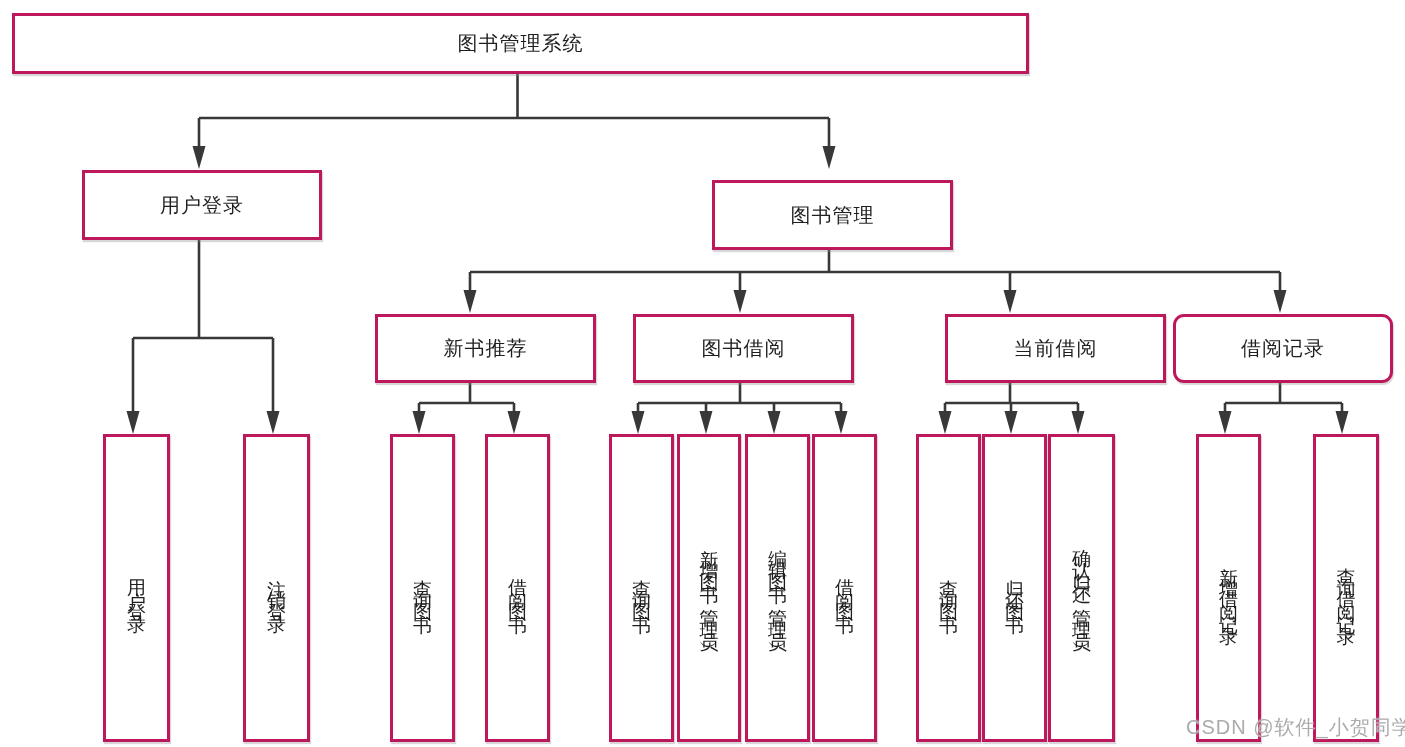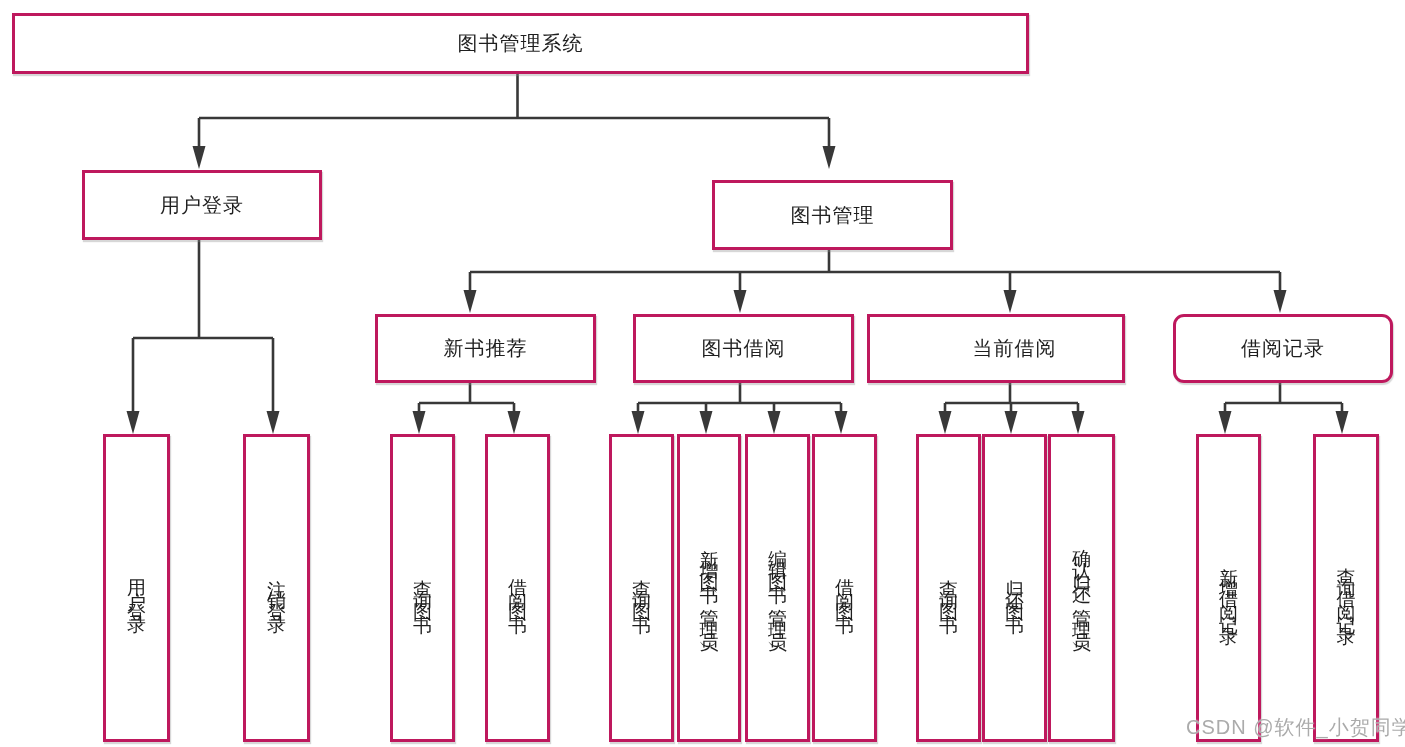--- a/index.html
+++ b/index.html
@@ -125,21 +125,21 @@
   <div class="box" style="left:712px; top:180px; width:235px; height:64px;">
     <span class="hlabel">图书管理</span>
   </div>
 
   <div class="box" style="left:363px; top:314px; width:215px; height:63px;margin-left:12px;">
     <span class="hlabel">新书推荐</span>
   </div>
   <div class="box" style="left:633px; top:314px; width:215px; height:63px;">
     <span class="hlabel">图书借阅</span>
   </div>
-  <div class="box" style="left:867px; top:314px; width:215px; height:63px;padding-left:37px;">
+  <div class="box" style="left:945px; top:314px; width:215px; height:63px;">
     <span class="hlabel">当前借阅</span>
   </div>
   <div class="box" style="left:1173px; top:314px; width:214px; height:63px;border-radius:11px;">
     <span class="hlabel">借阅记录</span>
   </div>
 
   <div class="box" style="left:103px; top:434px; width:61px; height:302px;">
     <span class="vtext">用户登录</span>
   </div>
   <div class="box" style="left:243px; top:434px; width:61px; height:302px;">

